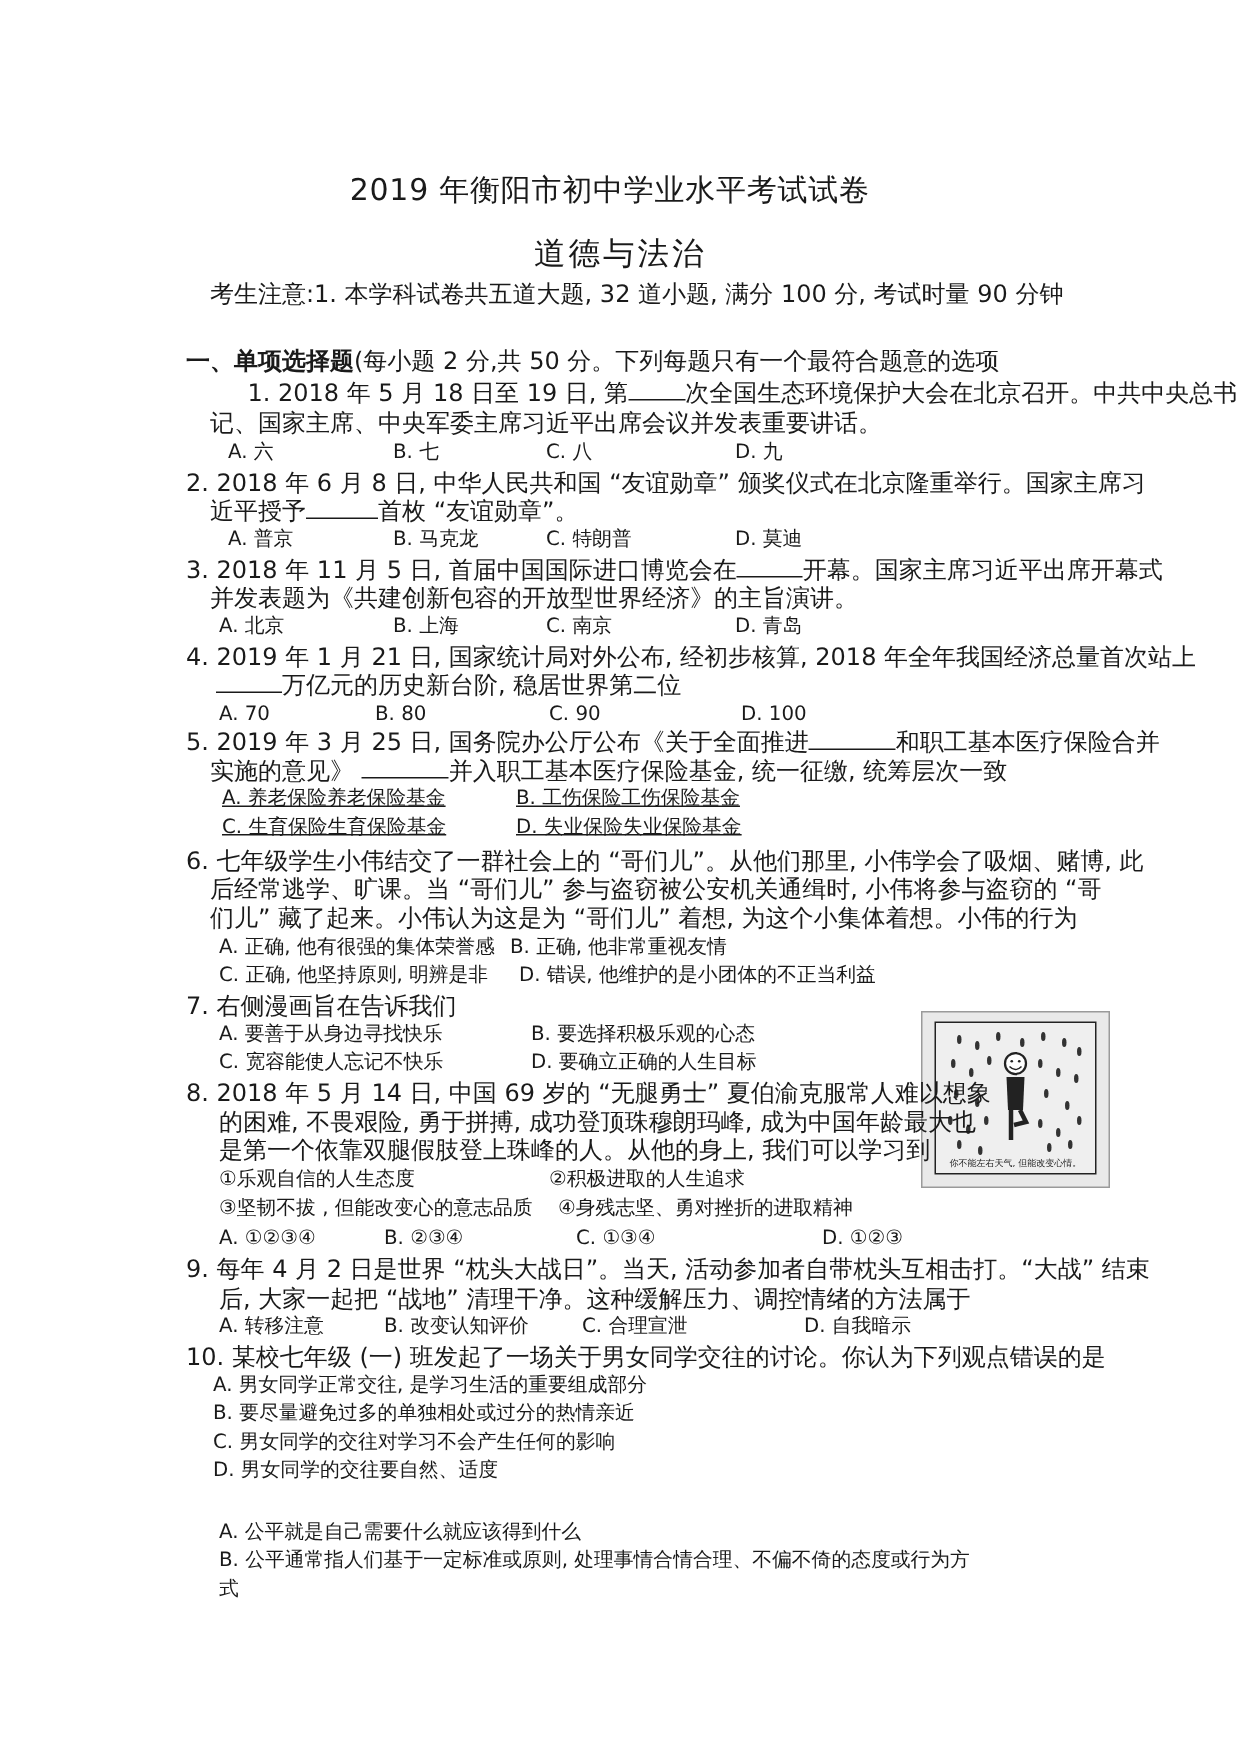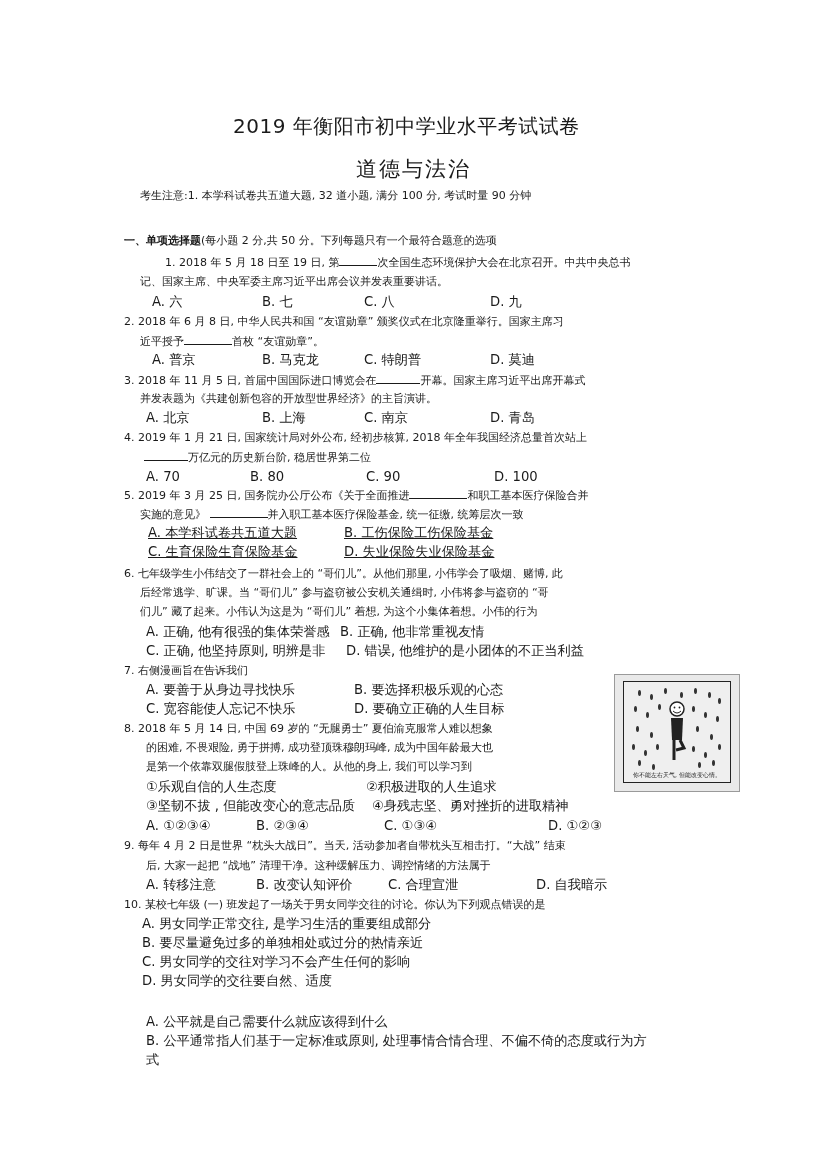--- a/index.html
+++ b/index.html
@@ -1,21 +1,21 @@
 <!DOCTYPE html>
 <html><head>
 <meta charset="utf-8">
 <style>
   html, body { margin:0; padding:0; background:#ffffff; }
   body { width:827px; height:1169px; position:relative; overflow:hidden;
          font-family:"DejaVu Sans", "Liberation Sans", sans-serif; color:#1a1a1a; }
   .page { position:absolute; left:0; top:0; width:827px; height:1169px; }
   .title { position:absolute; left:0; width:813px; text-align:center; font-size:20px; top:113px; letter-spacing:0.5px; }
   .subtitle { position:absolute; left:0; width:827px; text-align:center; font-size:21px; top:155px; letter-spacing:2px; }
-  .line { position:absolute; font-size:11px; white-space:nowrap; line-height:18px; }
+  .line { position:absolute; font-size:16px; white-space:nowrap; line-height:18px; }
   .sec { font-weight:bold; }
   .sec .normal { font-weight:normal; }
   .blank { display:inline-block; border-bottom:1px solid #1a1a1a; height:12px; vertical-align:baseline; }
   .opt { position:absolute; font-size:13.2px; white-space:nowrap; line-height:18px; }
   .uline { text-decoration:underline; }
   .cartoon { position:absolute; left:614px; top:674px; width:124px; height:116px; background:#e9e9e9; border:1px solid #9a9a9a; }
   .cartoon-inner { position:absolute; left:8px; top:6px; width:106px; height:100px; border:1.5px solid #222; background:#efefef; }
   .drop { position:absolute; width:3px; height:6px; background:#333; border-radius:50% 50% 50% 50%; }
   .caption { position:absolute; left:2px; bottom:2px; width:102px; font-size:6px; text-align:center; color:#222; white-space:nowrap; }
 </style>
@@ -68,21 +68,21 @@
   <div class="opt" style="left:250px; top:468px;">B. 80</div>
   <div class="opt" style="left:366px; top:468px;">C. 90</div>
   <div class="opt" style="left:494px; top:468px;">D. 100</div>
 
   <div class="line" style="left:124px; top:486px;">
     <span>5. 2019 年 3 月 25 日, 国务院办公厅公布《关于全面推进</span><span class="blank" style="width:58px;"></span><span>和职工基本医疗保险合并</span>
   </div>
   <div class="line" style="left:140px; top:505px;">
     <span>实施的意见》</span>&nbsp;<span class="blank" style="width:58px;"></span><span>并入职工基本医疗保险基金, 统一征缴, 统筹层次一致</span>
   </div>
-  <div class="opt uline" style="left:148px; top:524px;">A. 本学科试卷共五道大题</div>
+  <div class="opt uline" style="left:148px; top:524px;">A. 养老保险养老保险基金</div>
   <div class="opt uline" style="left:344px; top:524px;">B. 工伤保险工伤保险基金</div>
   <div class="opt uline" style="left:148px; top:543px;">C. 生育保险生育保险基金</div>
   <div class="opt uline" style="left:344px; top:543px;">D. 失业保险失业保险基金</div>
 
   <div class="line" style="left:124px; top:565px;">6. 七年级学生小伟结交了一群社会上的 “哥们儿”。从他们那里, 小伟学会了吸烟、赌博, 此</div>
   <div class="line" style="left:140px; top:584px;">后经常逃学、旷课。当 “哥们儿” 参与盗窃被公安机关通缉时, 小伟将参与盗窃的 “哥</div>
   <div class="line" style="left:140px; top:603px;">们儿” 藏了起来。小伟认为这是为 “哥们儿” 着想, 为这个小集体着想。小伟的行为</div>
   <div class="opt" style="left:146px; top:623px;">A. 正确, 他有很强的集体荣誉感</div>
   <div class="opt" style="left:340px; top:623px;">B. 正确, 他非常重视友情</div>
   <div class="opt" style="left:146px; top:642px;">C. 正确, 他坚持原则, 明辨是非</div>

